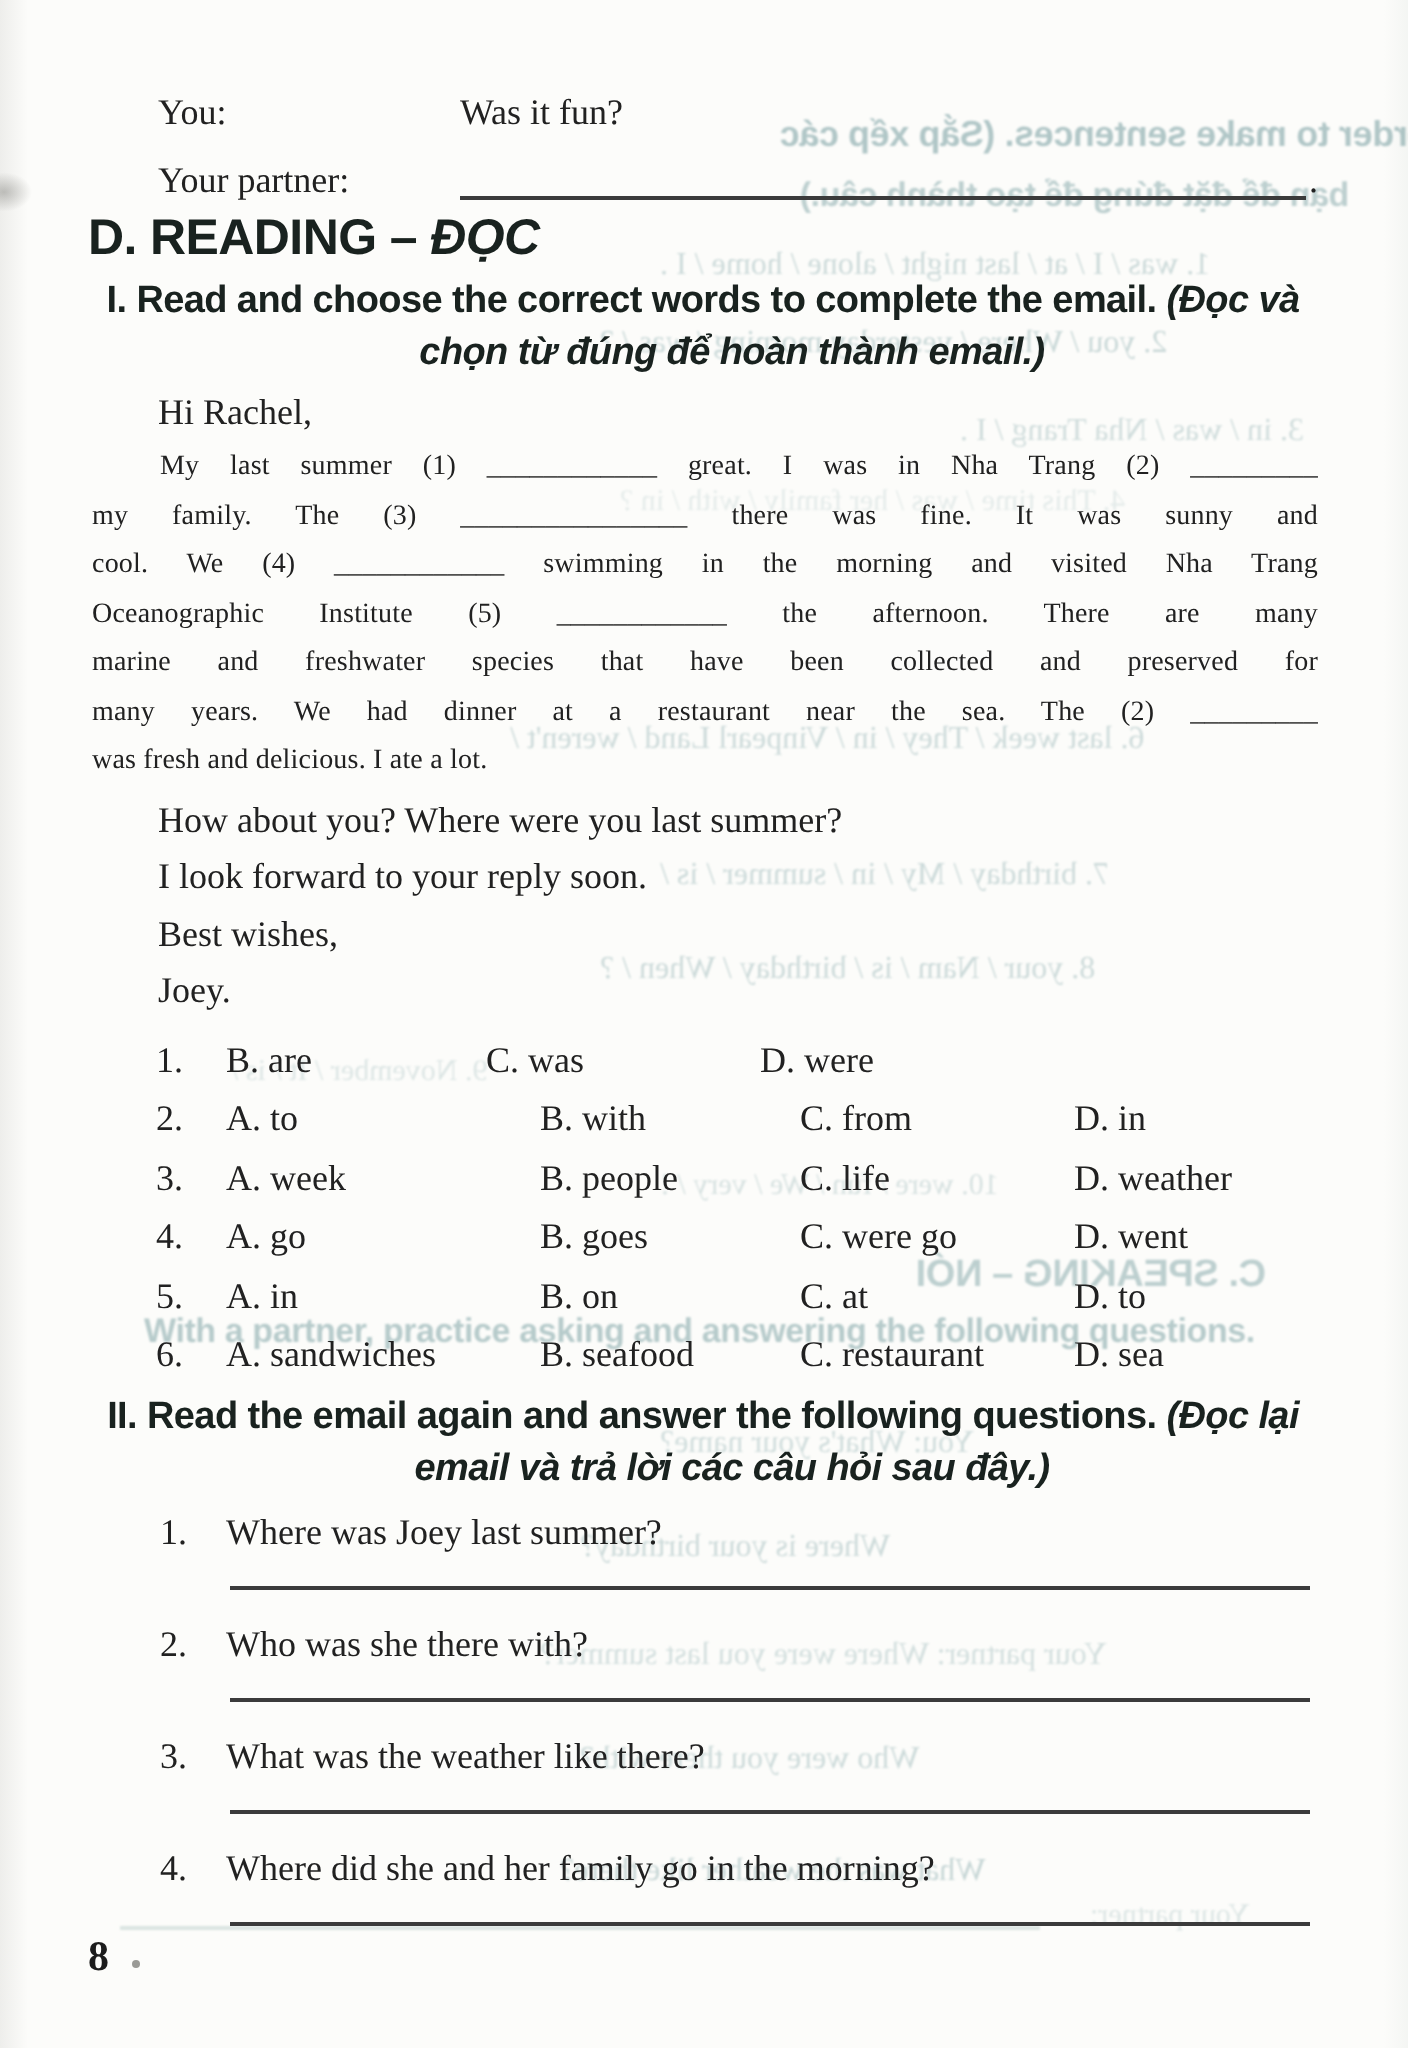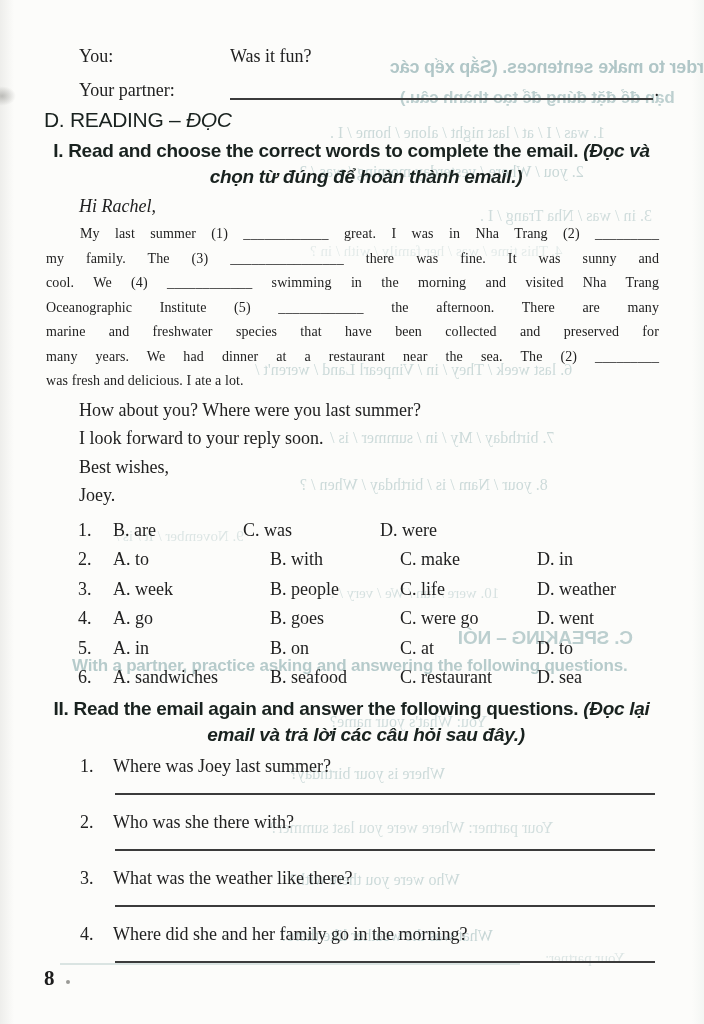--- a/index.html
+++ b/index.html
@@ -20,31 +20,31 @@
   }
   .bleed.m{transform:scaleX(-1);}
   .bleed.b{font-family:"Liberation Sans",sans-serif;font-weight:bold;letter-spacing:-.2px;}
   .bleed-rule{position:absolute;height:2px;background:#8fb0ac;opacity:.3;filter:blur(.5px);}
   
   .content{position:absolute;inset:0;z-index:1;padding:44px 45px 0 46px;box-sizing:border-box;}
   .dlg-row{display:flex;font-size:18px;line-height:25px;margin-left:33px;margin-bottom:9px;}
   .dlg-label{width:151px;flex:0 0 151px;}
   .dlg-blank{flex:1;border-bottom:2px solid #3b3b3b;margin-bottom:3px;margin-right:2px;}
   .sec-head{
-    font-family:"Liberation Sans",sans-serif;font-weight:normal;color:#19221f;
-    font-size:21px;line-height:25px;letter-spacing:-.3px;margin:4px 0 6px -2px;
+    font-family:"Liberation Sans",sans-serif;font-weight:bold;color:#19221f;
+    font-size:25px;line-height:25px;letter-spacing:-.3px;margin:4px 0 6px -2px;
   }
   .sec-head .vi{font-style:italic;}
   .task-head{
     font-family:"Liberation Sans",sans-serif;font-weight:bold;color:#19221f;
     font-size:19px;line-height:26px;letter-spacing:-.3px;
     padding-left:29px;text-indent:-29px;margin:0 0 4px -2px;text-align:center;
   }
   .task-head .vi{font-style:italic;}
-  .greet{margin-left:33px;font-size:18px;line-height:25px;margin-top:2px;font-style:italic;}
+  .greet{margin-left:33px;font-size:18px;line-height:25px;margin-top:2px;}
   .email-body{margin-top:3px;font-size:14px;line-height:24.5px;}
   .eline{text-align:justify;text-align-last:justify;letter-spacing:.1px;}
   .eline.first{text-indent:34px;}
   .eline.last{text-align:center;text-align-last:left;}
   .closing .cline{margin-left:33px;font-size:18px;line-height:24.5px;margin-top:4px;}
   .options{margin-top:8px;}
   .opt-row{display:flex;font-size:18px;line-height:29.5px;}
   .opt-n{margin-left:32px;width:35px;flex:0 0 35px;}
   .opt-a{width:157px;flex:0 0 157px;}
   .opt-b{width:130px;flex:0 0 130px;}
@@ -130,21 +130,21 @@
       <div class="opt-row">
         <span class="opt-n">1.</span>
         <span class="opt-b">B. are</span>
         <span class="opt-c">C. was</span>
         <span class="opt-d">D. were</span>
       </div>
       <div class="opt-row">
         <span class="opt-n">2.</span>
         <span class="opt-a">A. to</span>
         <span class="opt-b">B. with</span>
-        <span class="opt-c">C. make</span>
+        <span class="opt-c">C. from</span>
         <span class="opt-d">D. in</span>
       </div>
       <div class="opt-row">
         <span class="opt-n">3.</span>
         <span class="opt-a">A. week</span>
         <span class="opt-b">B. people</span>
         <span class="opt-c">C. life</span>
         <span class="opt-d">D. weather</span>
       </div>
       <div class="opt-row">

